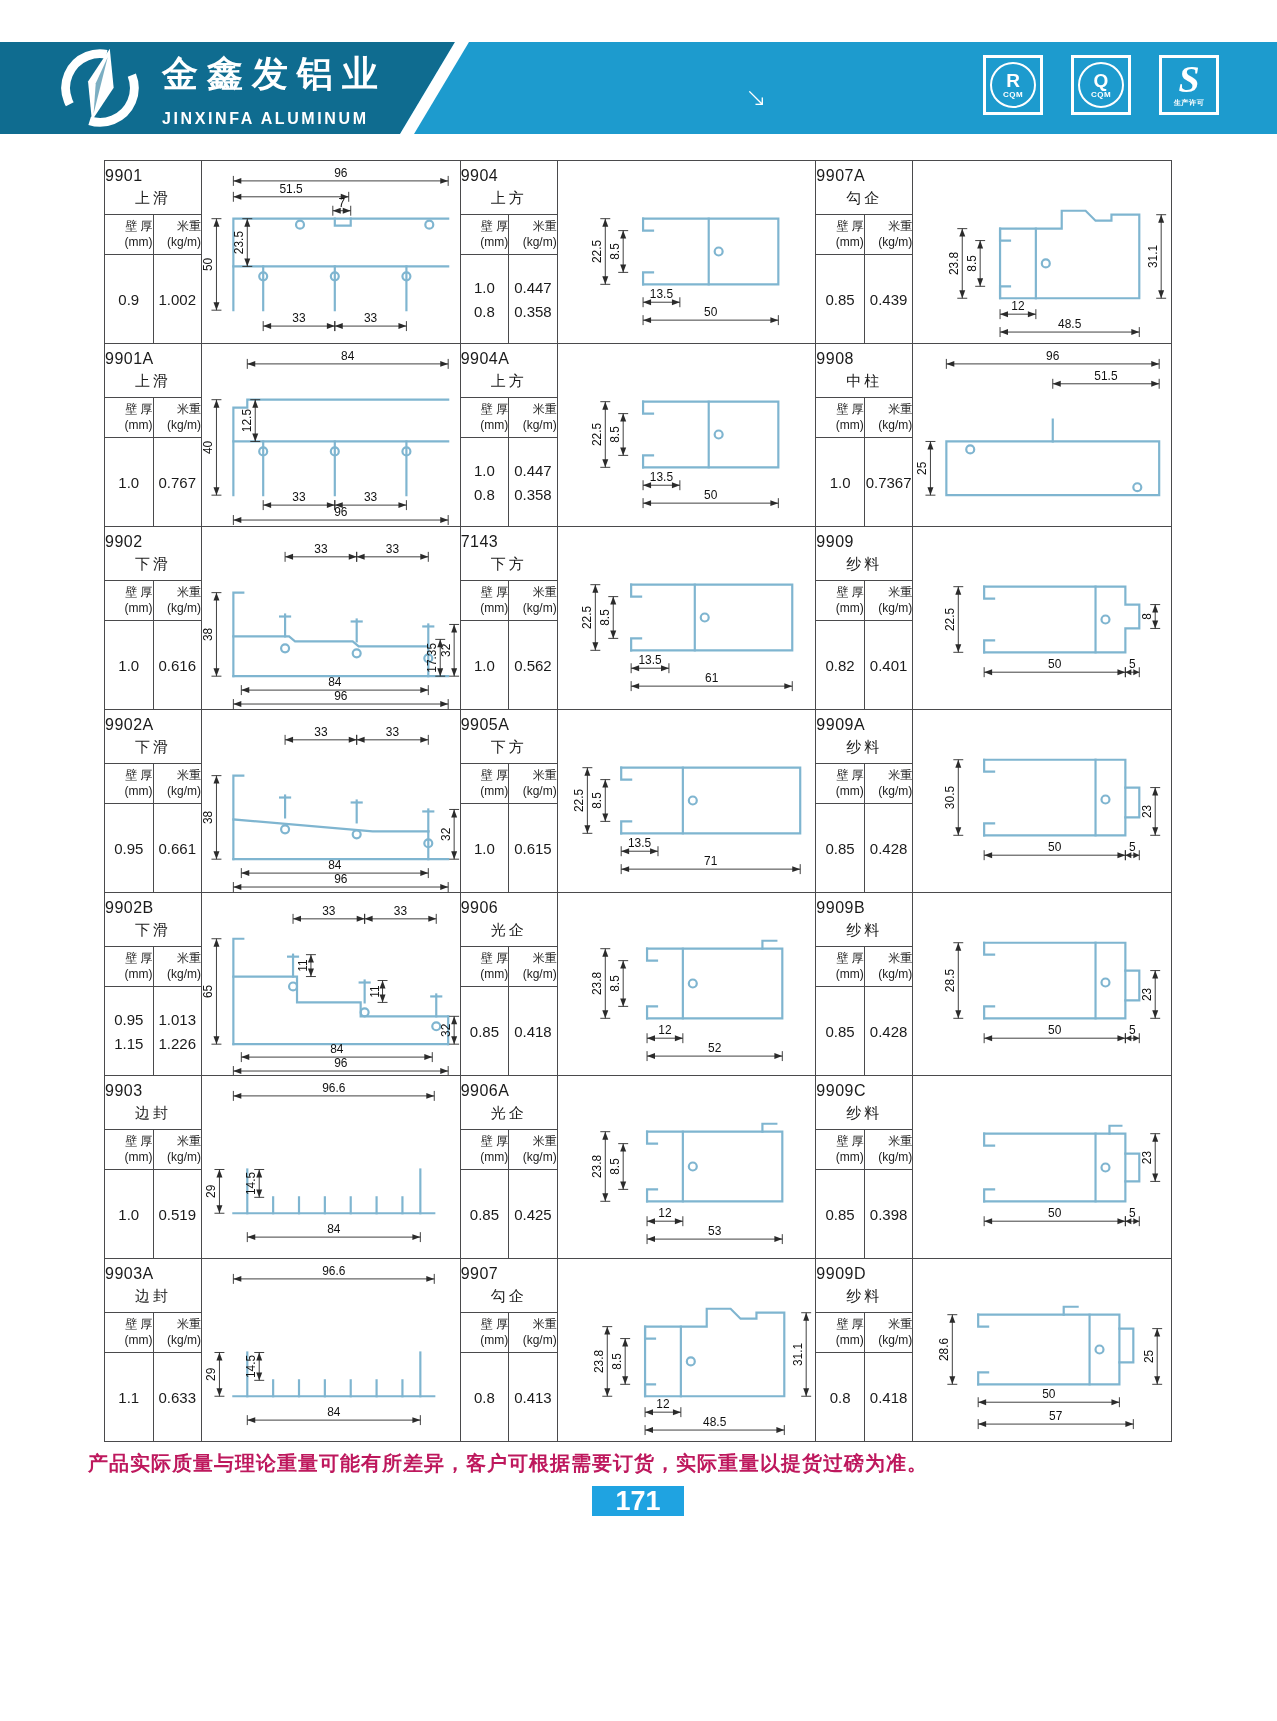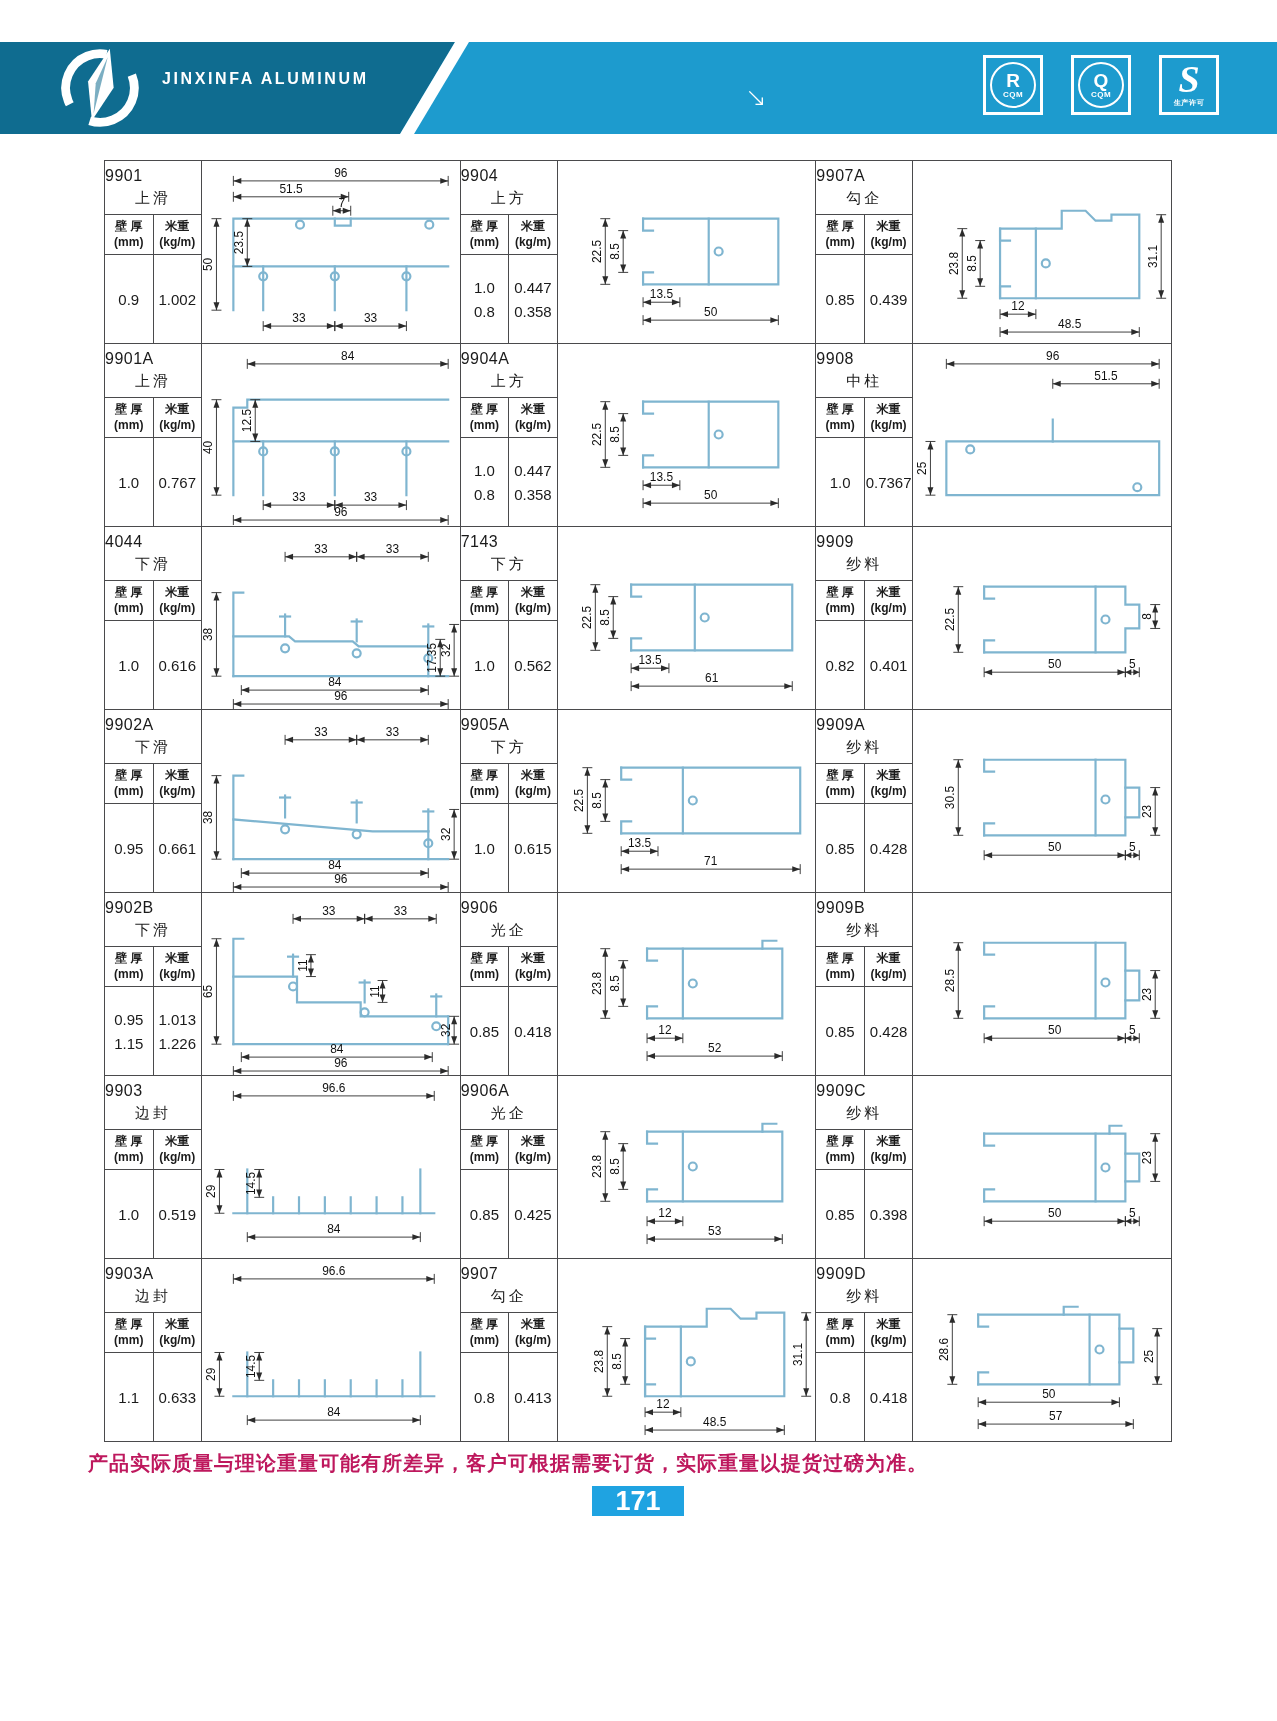--- a/index.html
+++ b/index.html
@@ -36,21 +36,21 @@
   #grid{position:absolute;left:104px;top:160px;width:1068px;
         border-top:1.5px solid #4A4A4C;border-left:1.5px solid #4A4A4C;
         display:grid;grid-template-columns:1fr 1fr 1fr;box-sizing:border-box;}
   .cell{height:183px;border-right:1.5px solid #4A4A4C;border-bottom:1.5px solid #4A4A4C;
         display:flex;box-sizing:border-box;}
   .label-box{width:97px;min-width:97px;border-right:1px solid #4A4A4C;display:flex;
         flex-direction:column;box-sizing:border-box;}
   .lb-model{font-size:16px;padding-top:6px;letter-spacing:0.5px;}
   .lb-name{text-align:center;font-size:15px;padding:4px 0 6px 0;letter-spacing:3px;}
   .lb-head{display:flex;border-top:1px solid #4A4A4C;border-bottom:1px solid #4A4A4C;}
-  .lb-head>div{flex:1;text-align:center;font-size:12px;padding:4px 0;line-height:1.3;font-weight:bold;}
+  .lb-head>div{flex:1;text-align:right;font-size:12px;padding:4px 0;line-height:1.3;}
   .lb-head>div:first-child{border-right:1px solid #4A4A4C;}
   .lb-vals{flex:1;display:flex;}
   .lb-vals>div{flex:1;display:flex;flex-direction:column;align-items:center;
         justify-content:center;font-size:15px;gap:7px;}
   .lb-vals>div:first-child{border-right:1px solid #4A4A4C;}
   .draw{flex:1;position:relative;}
   .draw svg{position:absolute;left:0;top:0;width:100%;height:100%;}
 
   .prof{stroke:#7FB5D0;stroke-width:2.2;fill:none;stroke-linecap:square;}
   .dimln{stroke:#2b2b2b;stroke-width:0.9;fill:none;}
@@ -73,20 +73,21 @@
 
   <svg class="logo" viewBox="0 0 100 100">
     <g transform="rotate(14 50 50)">
       <circle cx="50" cy="50" r="39" fill="none" stroke="#fff" stroke-width="10" stroke-dasharray="88 30 88 39" transform="rotate(-36 50 50)"></circle>
       <polygon points="50,4 35,46 50,88 65,46" fill="#fff"></polygon>
       <polygon points="50,14 44,46 50,80" fill="#0F6C90" opacity="0.55"></polygon>
     </g>
   </svg>
 
   <div class="company">
+    <div class="company-cn">金鑫发铝业</div>
     <div class="company-en">JINXINFA ALUMINUM</div>
   </div>
 
   <div class="series-arrow">↘</div>
 
   <div class="badges">
     <div class="badge">
       <div class="badge-circle">
         <div class="badge-letter">R</div>
         <div class="badge-sub">CQM</div>
@@ -485,21 +486,21 @@
           <line x1="11" y1="152" x2="21" y2="152" class="dimln"></line>
           <line x1="16" y1="98" x2="16" y2="152" class="dimln"></line>
           <polygon points="16,98 13,106 19,106" class="dimar"></polygon>
           <polygon points="16,152 13,144 19,144" class="dimar"></polygon>
           <text x="12" y="125" text-anchor="middle" class="dimt" transform="rotate(-90 12 125)">25</text>
         </svg>
     </div>
   </div>
     <div class="cell">
     <div class="label-box">
-      <div class="lb-model">4044</div>
+      <div class="lb-model">9902</div>
       <div class="lb-name">下滑</div>
       <div class="lb-head">
         <div>
           <div>壁 厚</div>
           <div>(mm)</div>
         </div>
         <div>
           <div>米重</div>
           <div>(kg/m)</div>
         </div>

